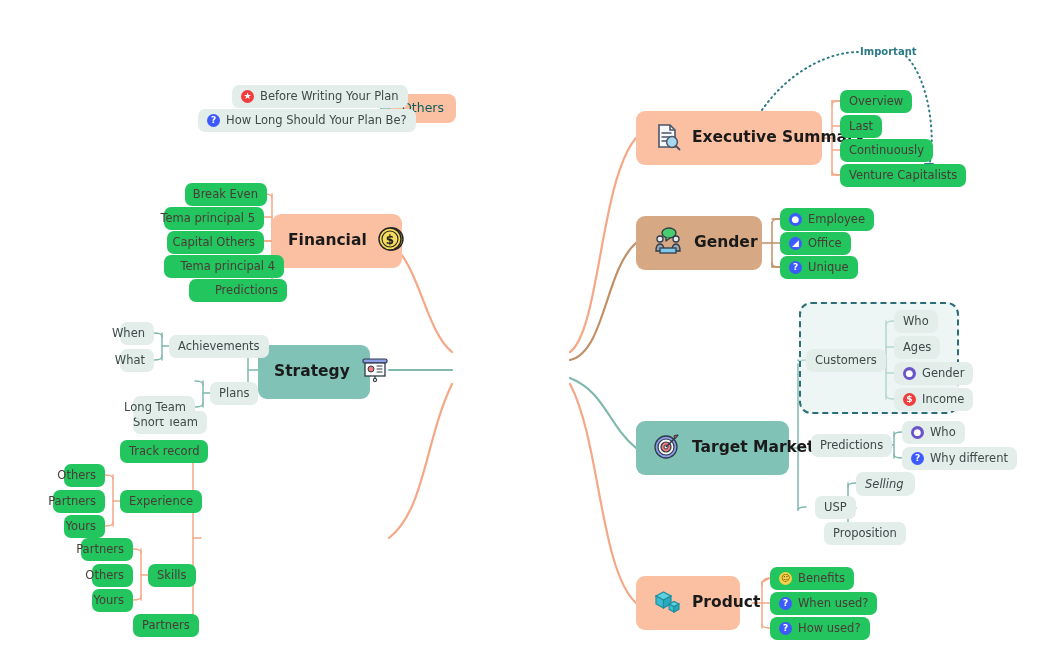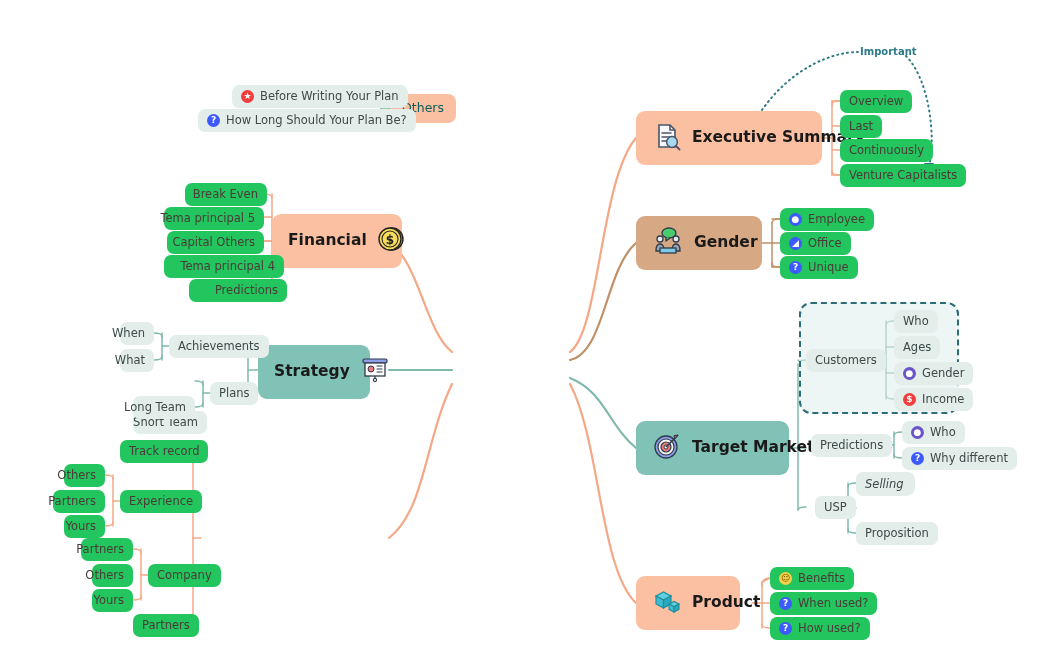--- a/index.html
+++ b/index.html
@@ -325,21 +325,21 @@
 
   <div class="node chip mint" style="left:815px; top:496px;">
     <span class="lbl">USP</span>
     </div>
   <div class="node chip mint" style="left:856px; top:472px;">
     <span class="lbl">Unique</span>
     </div>
   <div class="node chip mint" style="left:856px; top:473px;font-style:italic;">
     <span class="lbl">Selling</span>
     </div>
-  <div class="node chip mint" style="left:856px; top:522px;">
+  <div class="node chip mint" style="left:824px; top:522px;">
     <span class="lbl">Proposition</span>
     </div>
 
   <div class="node main salmon" style="left:636px; top:576px; width:104px;">
     <span class="svgicon">
       <svg width="30" height="28" viewBox="0 0 30 28">
         <path d="M4 9 l7.5 -4 l7.5 4 l-7.5 4 z" fill="#5fd0e0" stroke="#1f8f9e" stroke-width="1.2"></path>
         <path d="M4 9 l7.5 4 l0 8 l-7.5 -4 z" fill="#3cbcd0" stroke="#1f8f9e" stroke-width="1.2"></path>
         <path d="M19 9 l-7.5 4 l0 8 l7.5 -4 z" fill="#2aa8bd" stroke="#1f8f9e" stroke-width="1.2"></path>
         <path d="M17 17 l5 -2.6 l5 2.6 l-5 2.7 z" fill="#5fd0e0" stroke="#1f8f9e" stroke-width="1.1"></path>
@@ -446,21 +446,21 @@
   <div class="node chip pink" style="left:64px; top:464px; justify-content:flex-end; width:41px;">
     <span class="lbl">Others</span>
     </div>
   <div class="node chip pink" style="left:53px; top:490px; justify-content:flex-end; width:52px;">
     <span class="lbl">Partners</span>
     </div>
   <div class="node chip pink" style="left:64px; top:515px; justify-content:flex-end; width:41px;">
     <span class="lbl">Yours</span>
     </div>
   <div class="node chip pink" style="left:148px; top:564px;">
-    <span class="lbl">Company</span>
+    <span class="lbl">Skills</span>
     </div>
   <div class="node chip pink" style="left:81px; top:538px; justify-content:flex-end; width:52px;">
     <span class="lbl">Partners</span>
     </div>
   <div class="node chip pink" style="left:92px; top:564px; justify-content:flex-end; width:41px;">
     <span class="lbl">Others</span>
     </div>
   <div class="node chip pink" style="left:92px; top:589px; justify-content:flex-end; width:41px;">
     <span class="lbl">Yours</span>
     </div>

